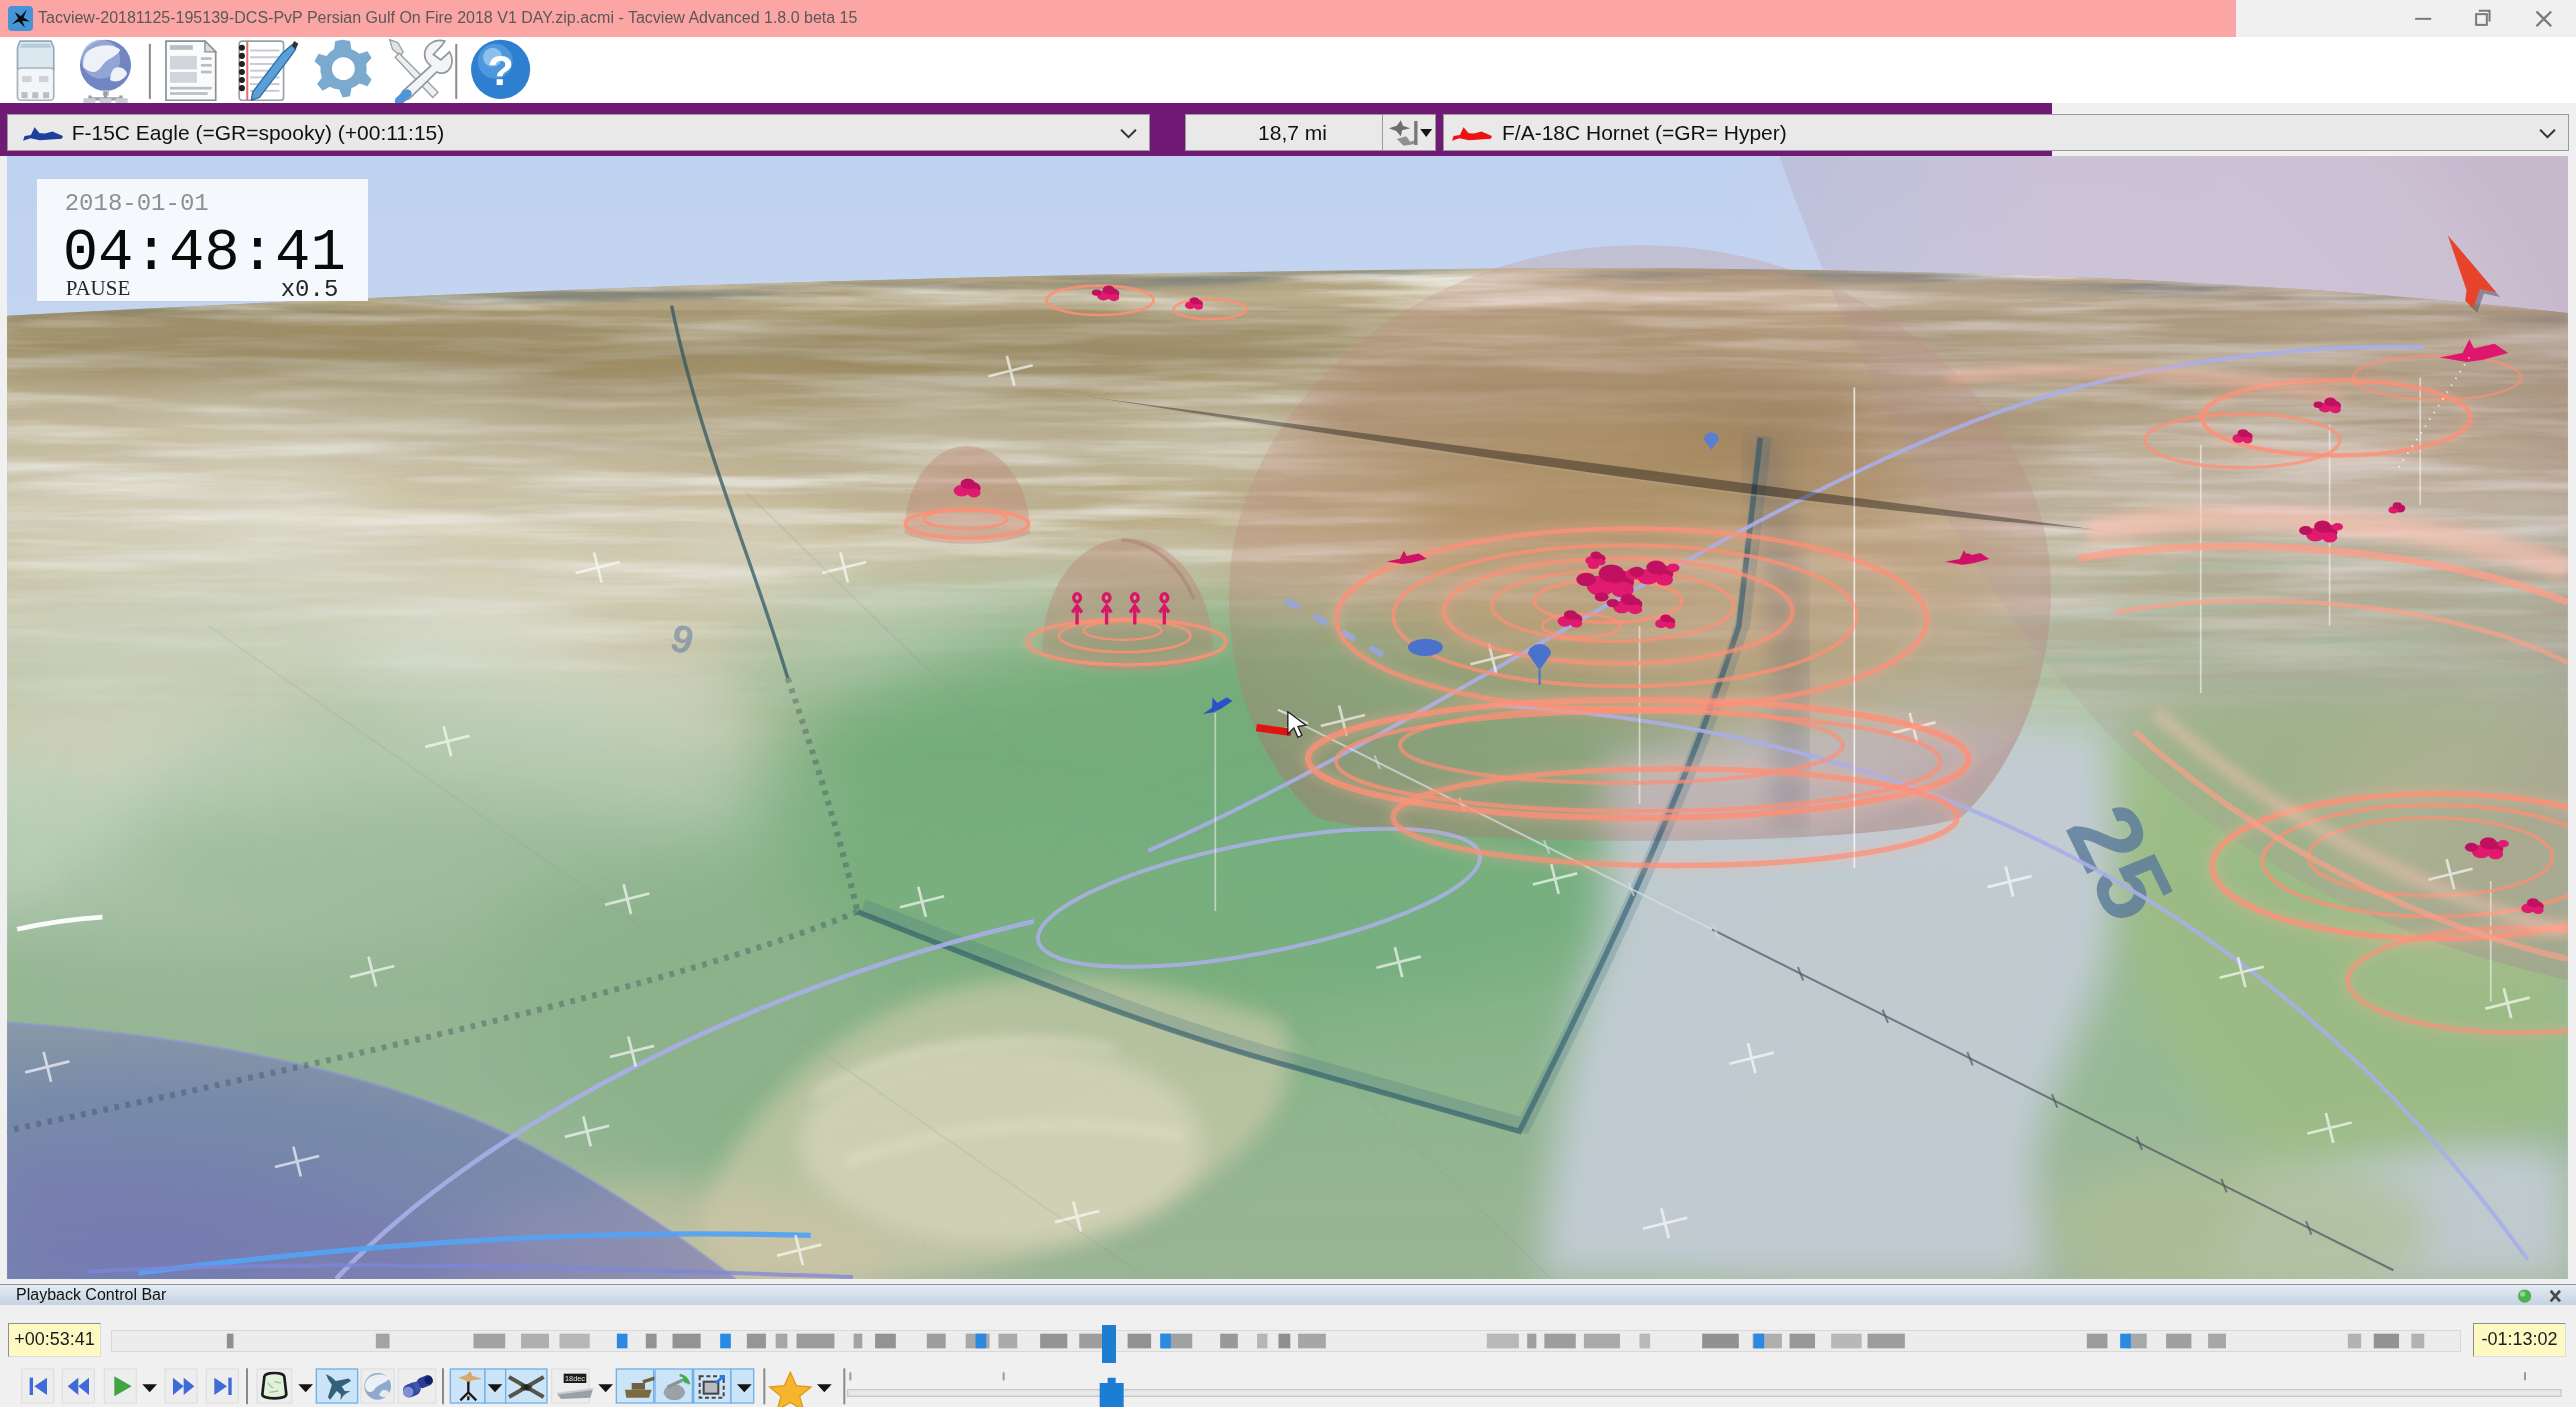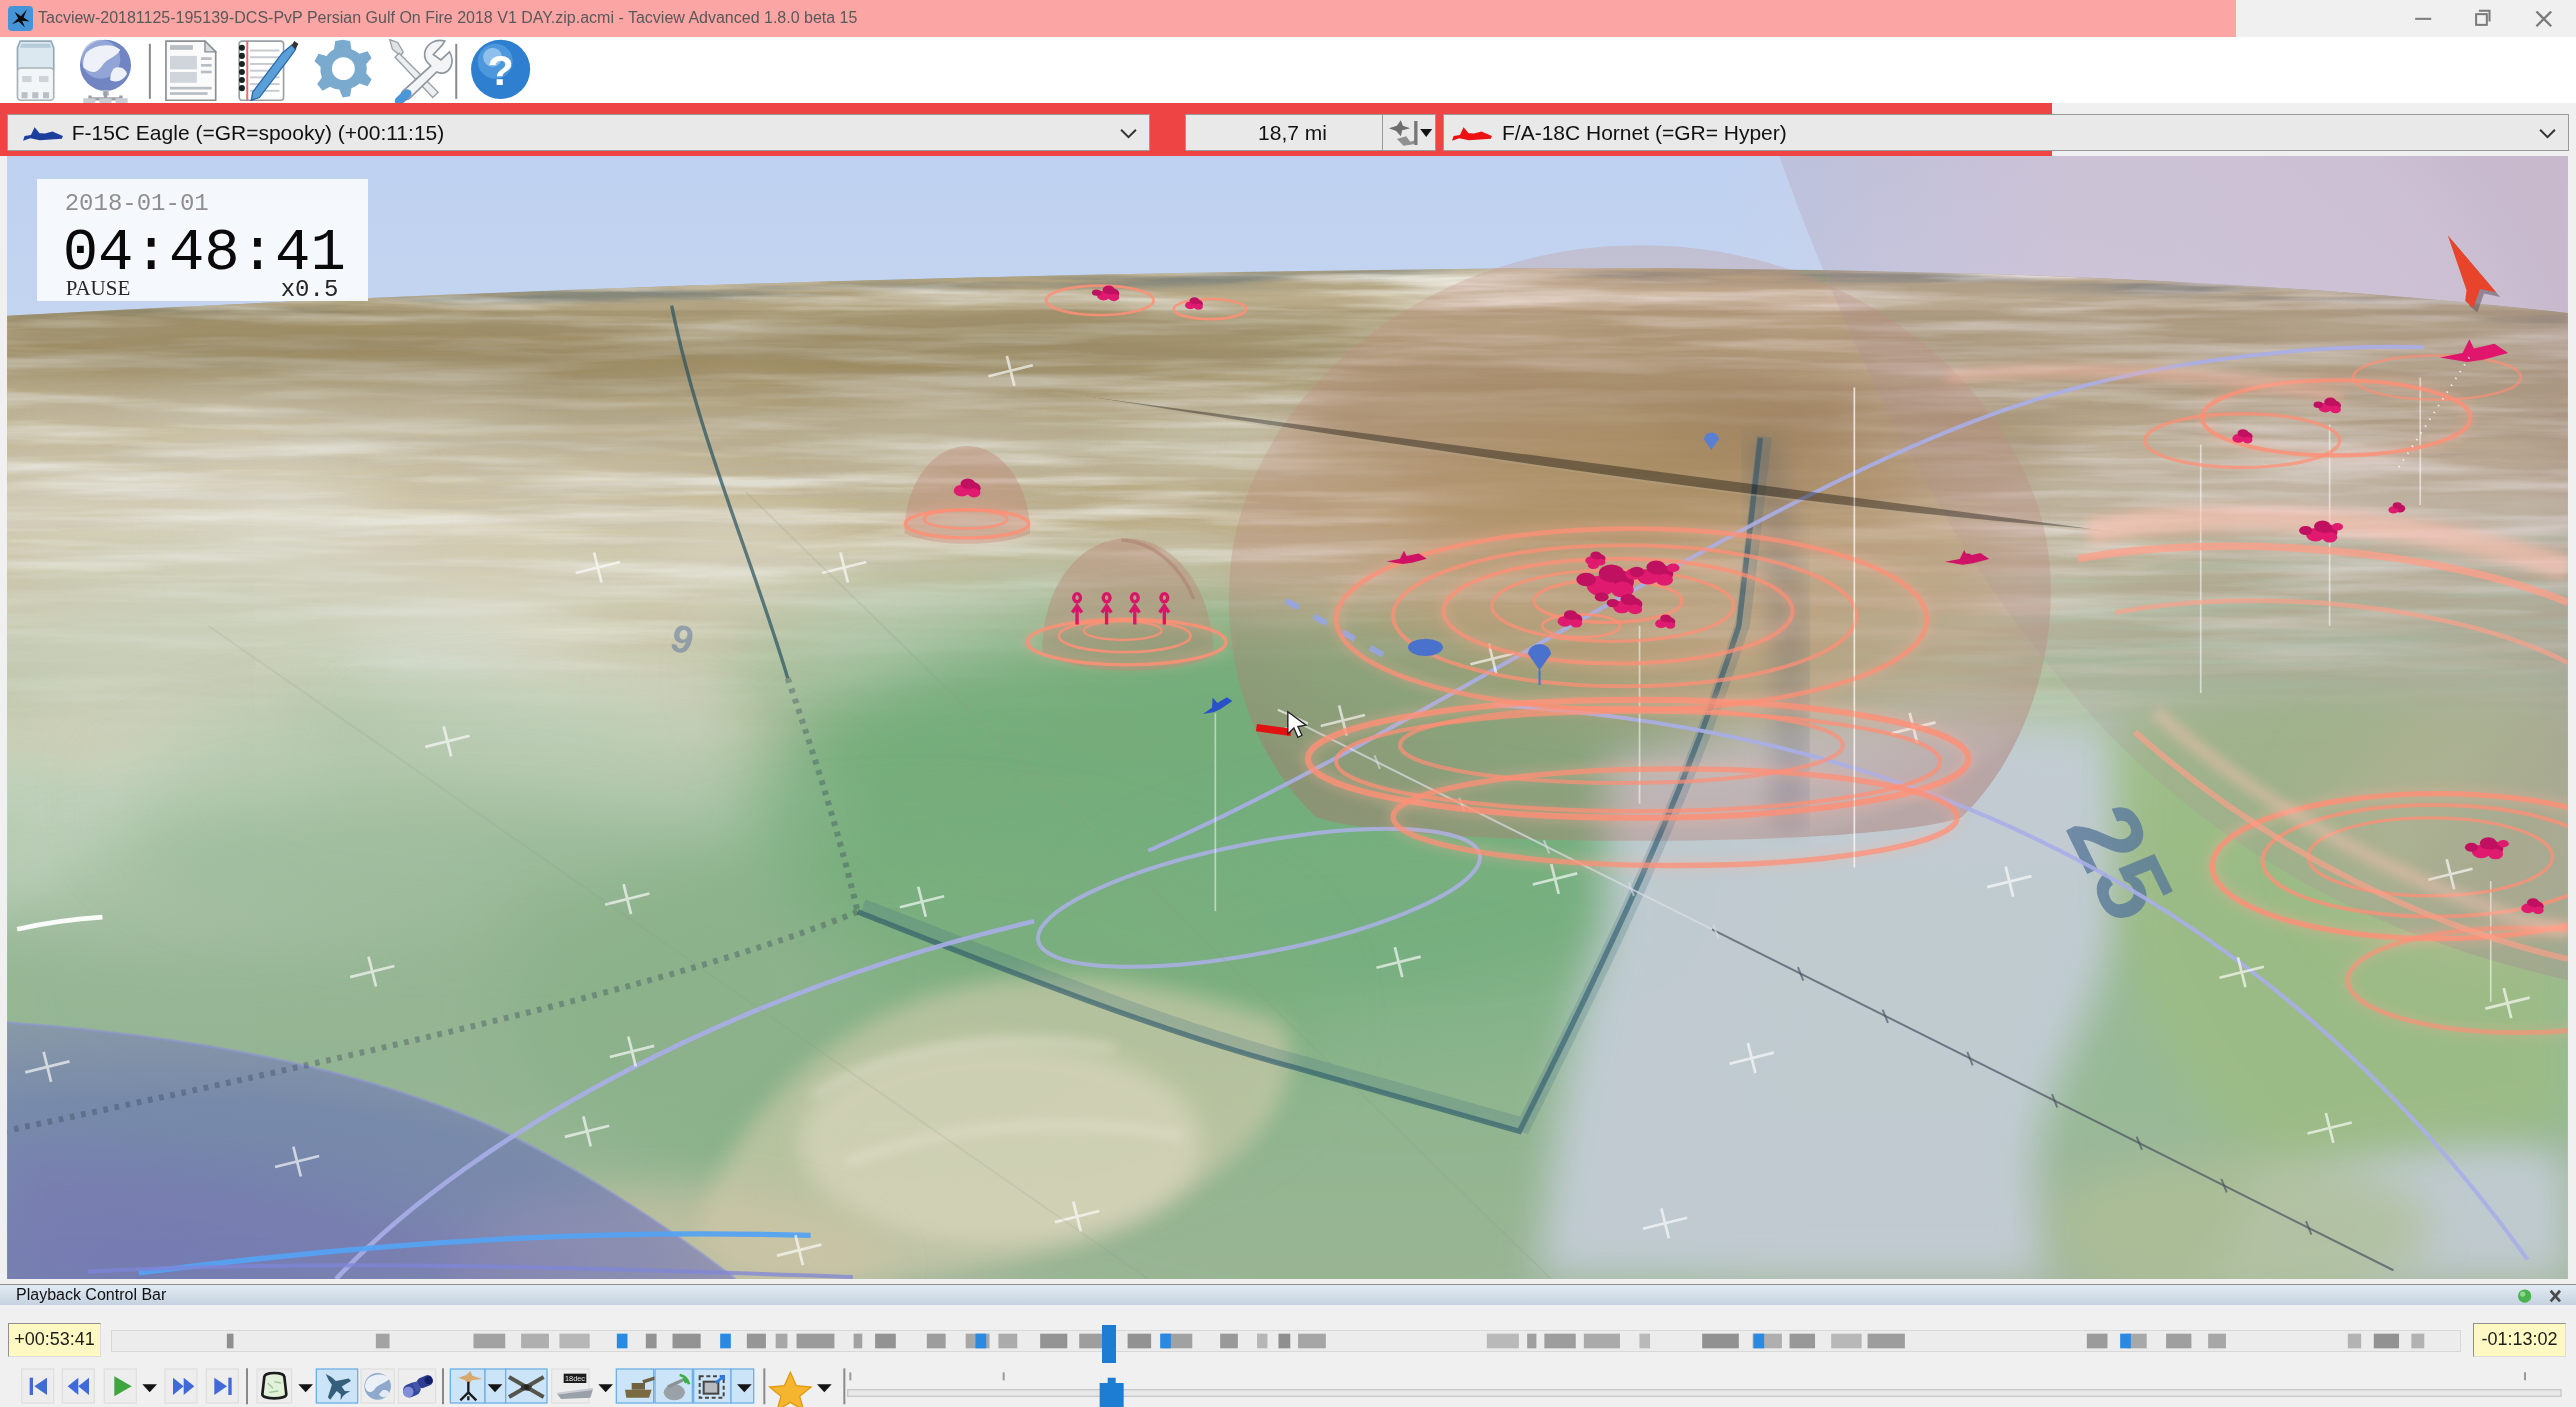--- a/index.html
+++ b/index.html
@@ -2,21 +2,21 @@
 <html style="font-size:10.7px"><head>
 <meta charset="utf-8">
 <style>
   * { margin:0; padding:0; box-sizing:border-box; }
   html,body { width:2576px; height:1407px; overflow:hidden; background:#f0f0f0;
     font-family:"Liberation Sans", sans-serif; }
   .abs { position:absolute; }
   #titlebar { position:absolute; left:0; top:0; width:2236px; height:37px; background:#fca5a5; }
   #title-text { position:absolute; left:38px; top:9.4px; font-size:16px; color:#595959; }
   #toolbar { position:absolute; left:0; top:37px; width:2576px; height:66px; background:#ffffff; }
-  #combobar { position:absolute; left:0; top:103px; width:2052px; height:53px; background:#ef4444; }
+  #combobar { position:absolute; left:0; top:103px; width:2052px; height:53px; background:#701a75; }
   .combo { position:absolute; top:11.4px; height:37px; background:#e9e9e9; border:1.3px solid #999999; }
   .combo-text { position:absolute; top:6px; font-size:21px; color:#111; }
   #scene { position:absolute; left:6.7px; top:156px; width:2561px; height:1123px; background:#c6d8f2; }
   #pcb-header { position:absolute; left:0; top:1284px; width:2576px; height:21.5px;
      background:linear-gradient(#e3ecf5,#c3d0de); border-top:1.3px solid #909090;text-align:right; }
   #pcb-header span { position:absolute; left:16px; top:1.3px; font-size:16px; color:#101010; }
   #timerow { position:absolute; left:0; top:1305px; width:2576px; height:58px; background:#f0f0f0; }
   .timebox { position:absolute; top:18px; width:93px; height:34px; background:#fef9c3;
      border-top:1.3px solid #8f8f8f; border-left:1.3px solid #8f8f8f; border-right:1.3px solid #dcdcdc; border-bottom:1.3px solid #dcdcdc;
      font-size:18px; color:#1c1c1c; text-align:center; line-height:30px; }

